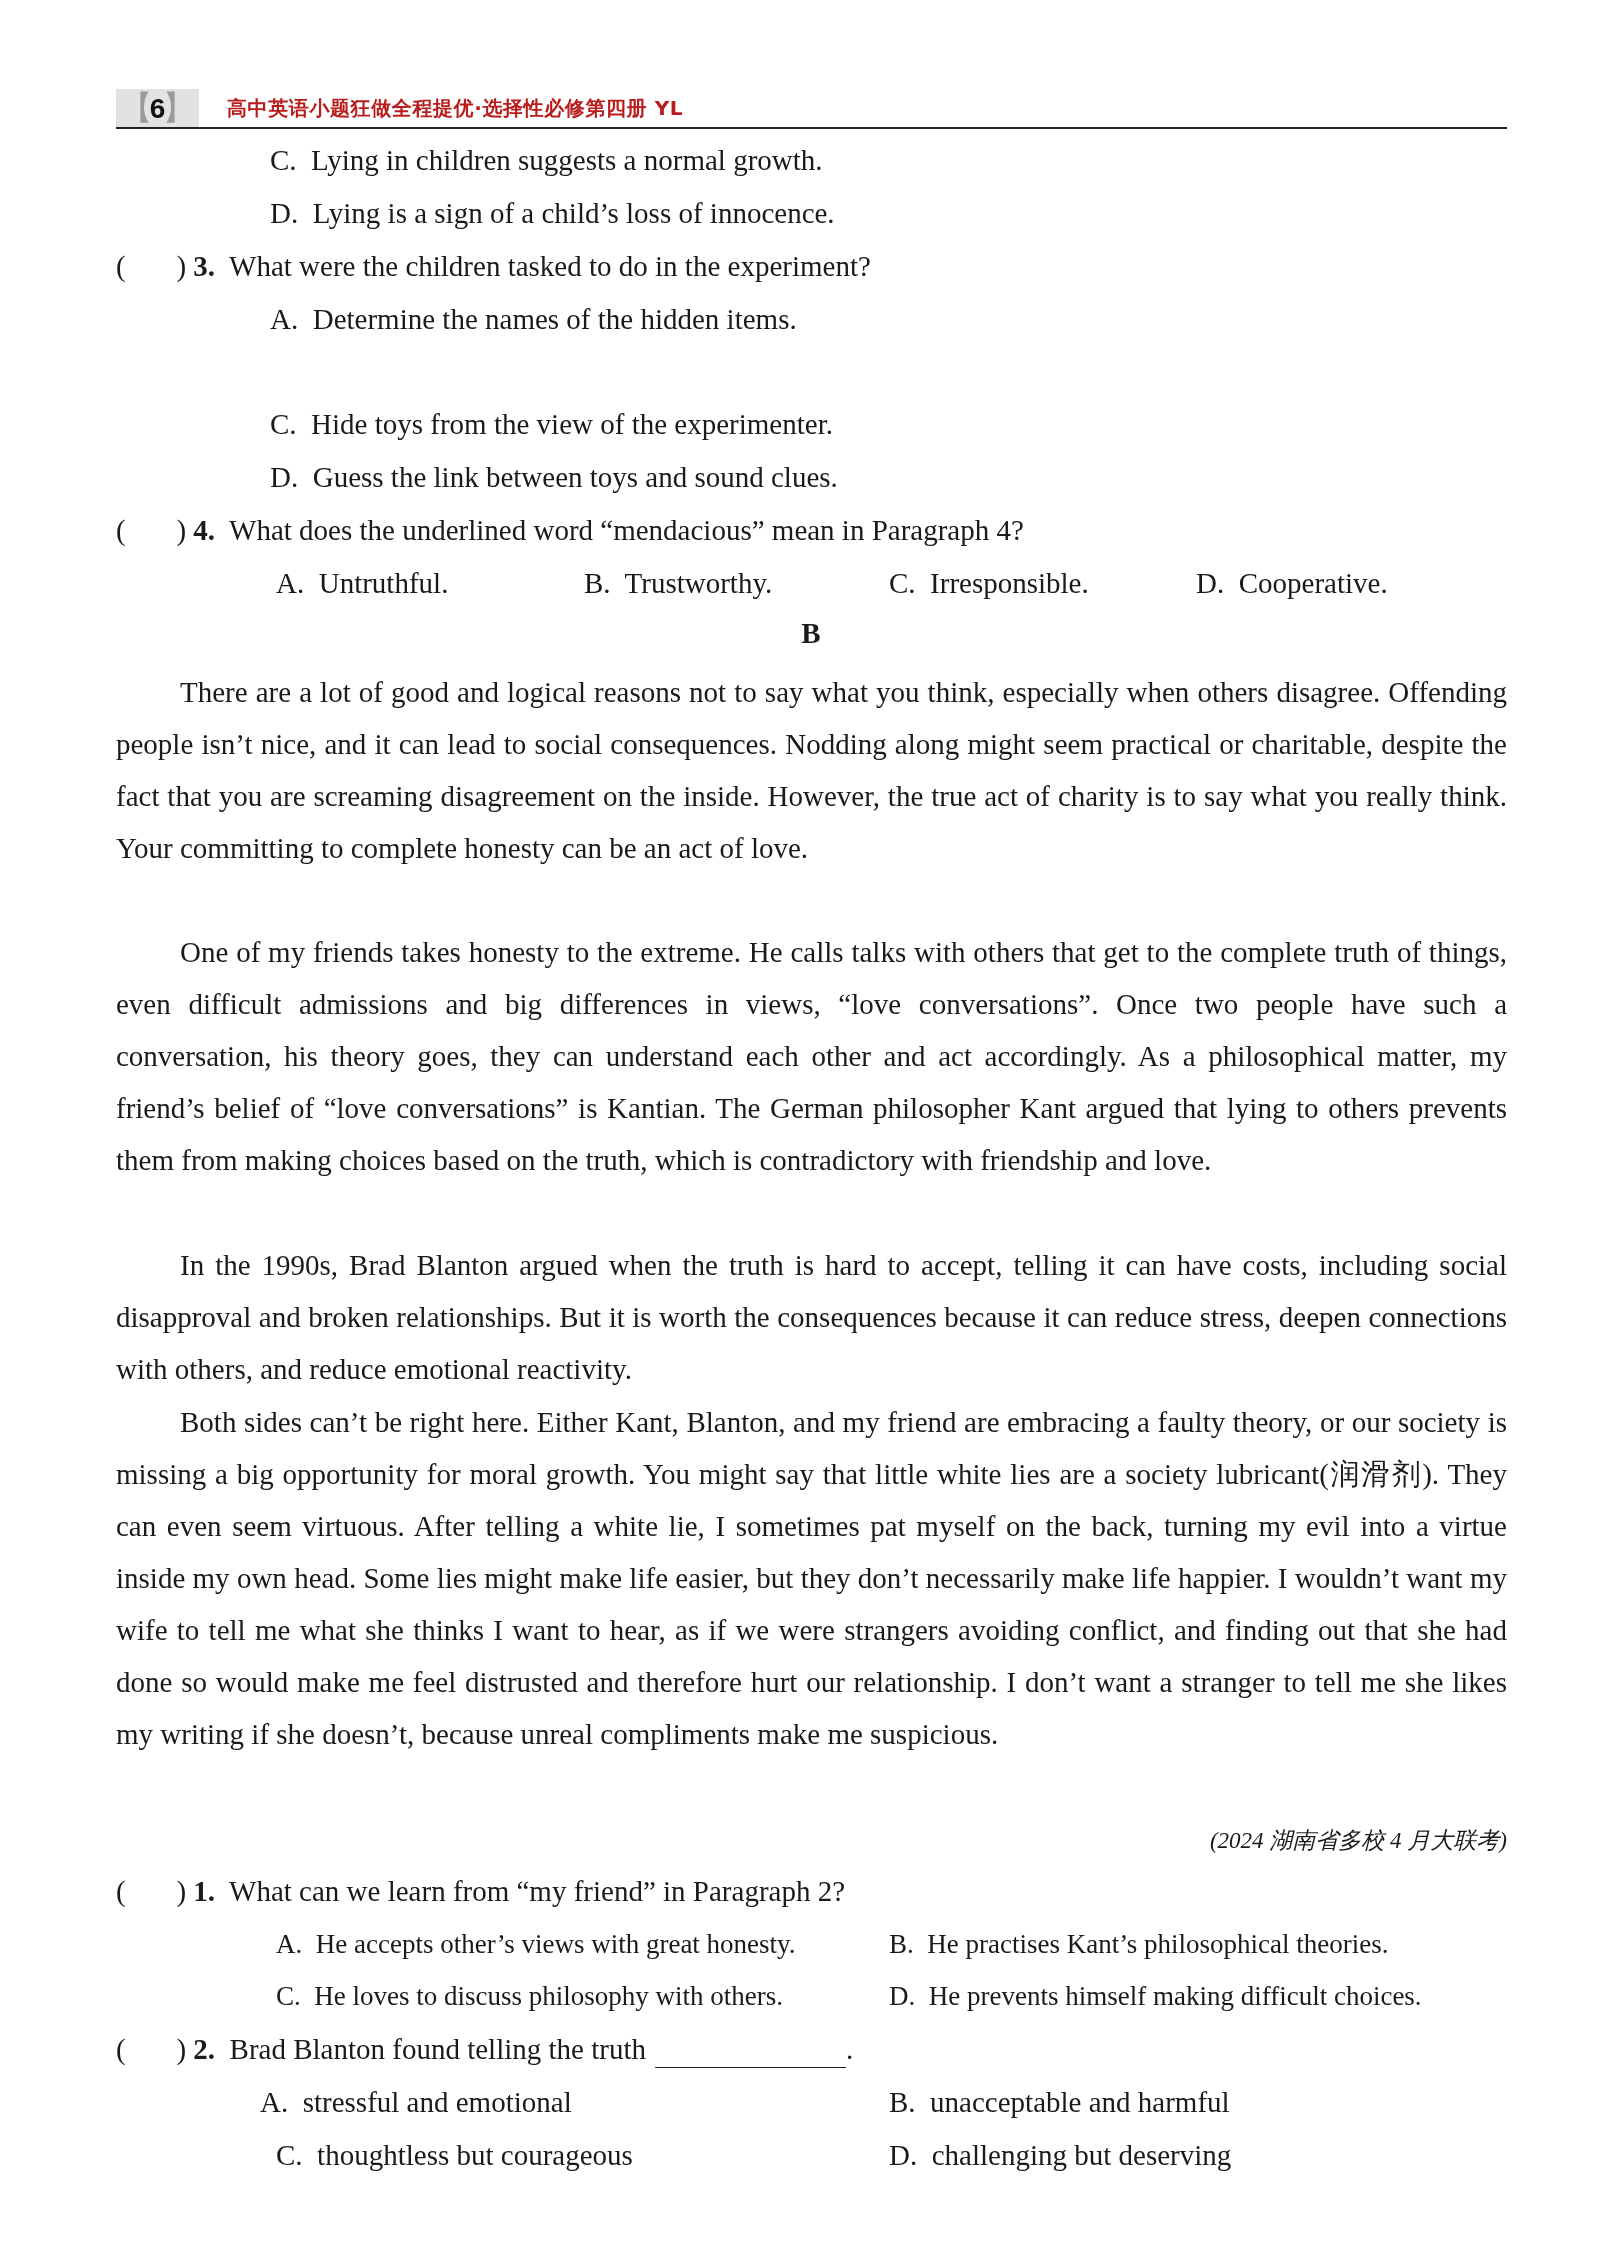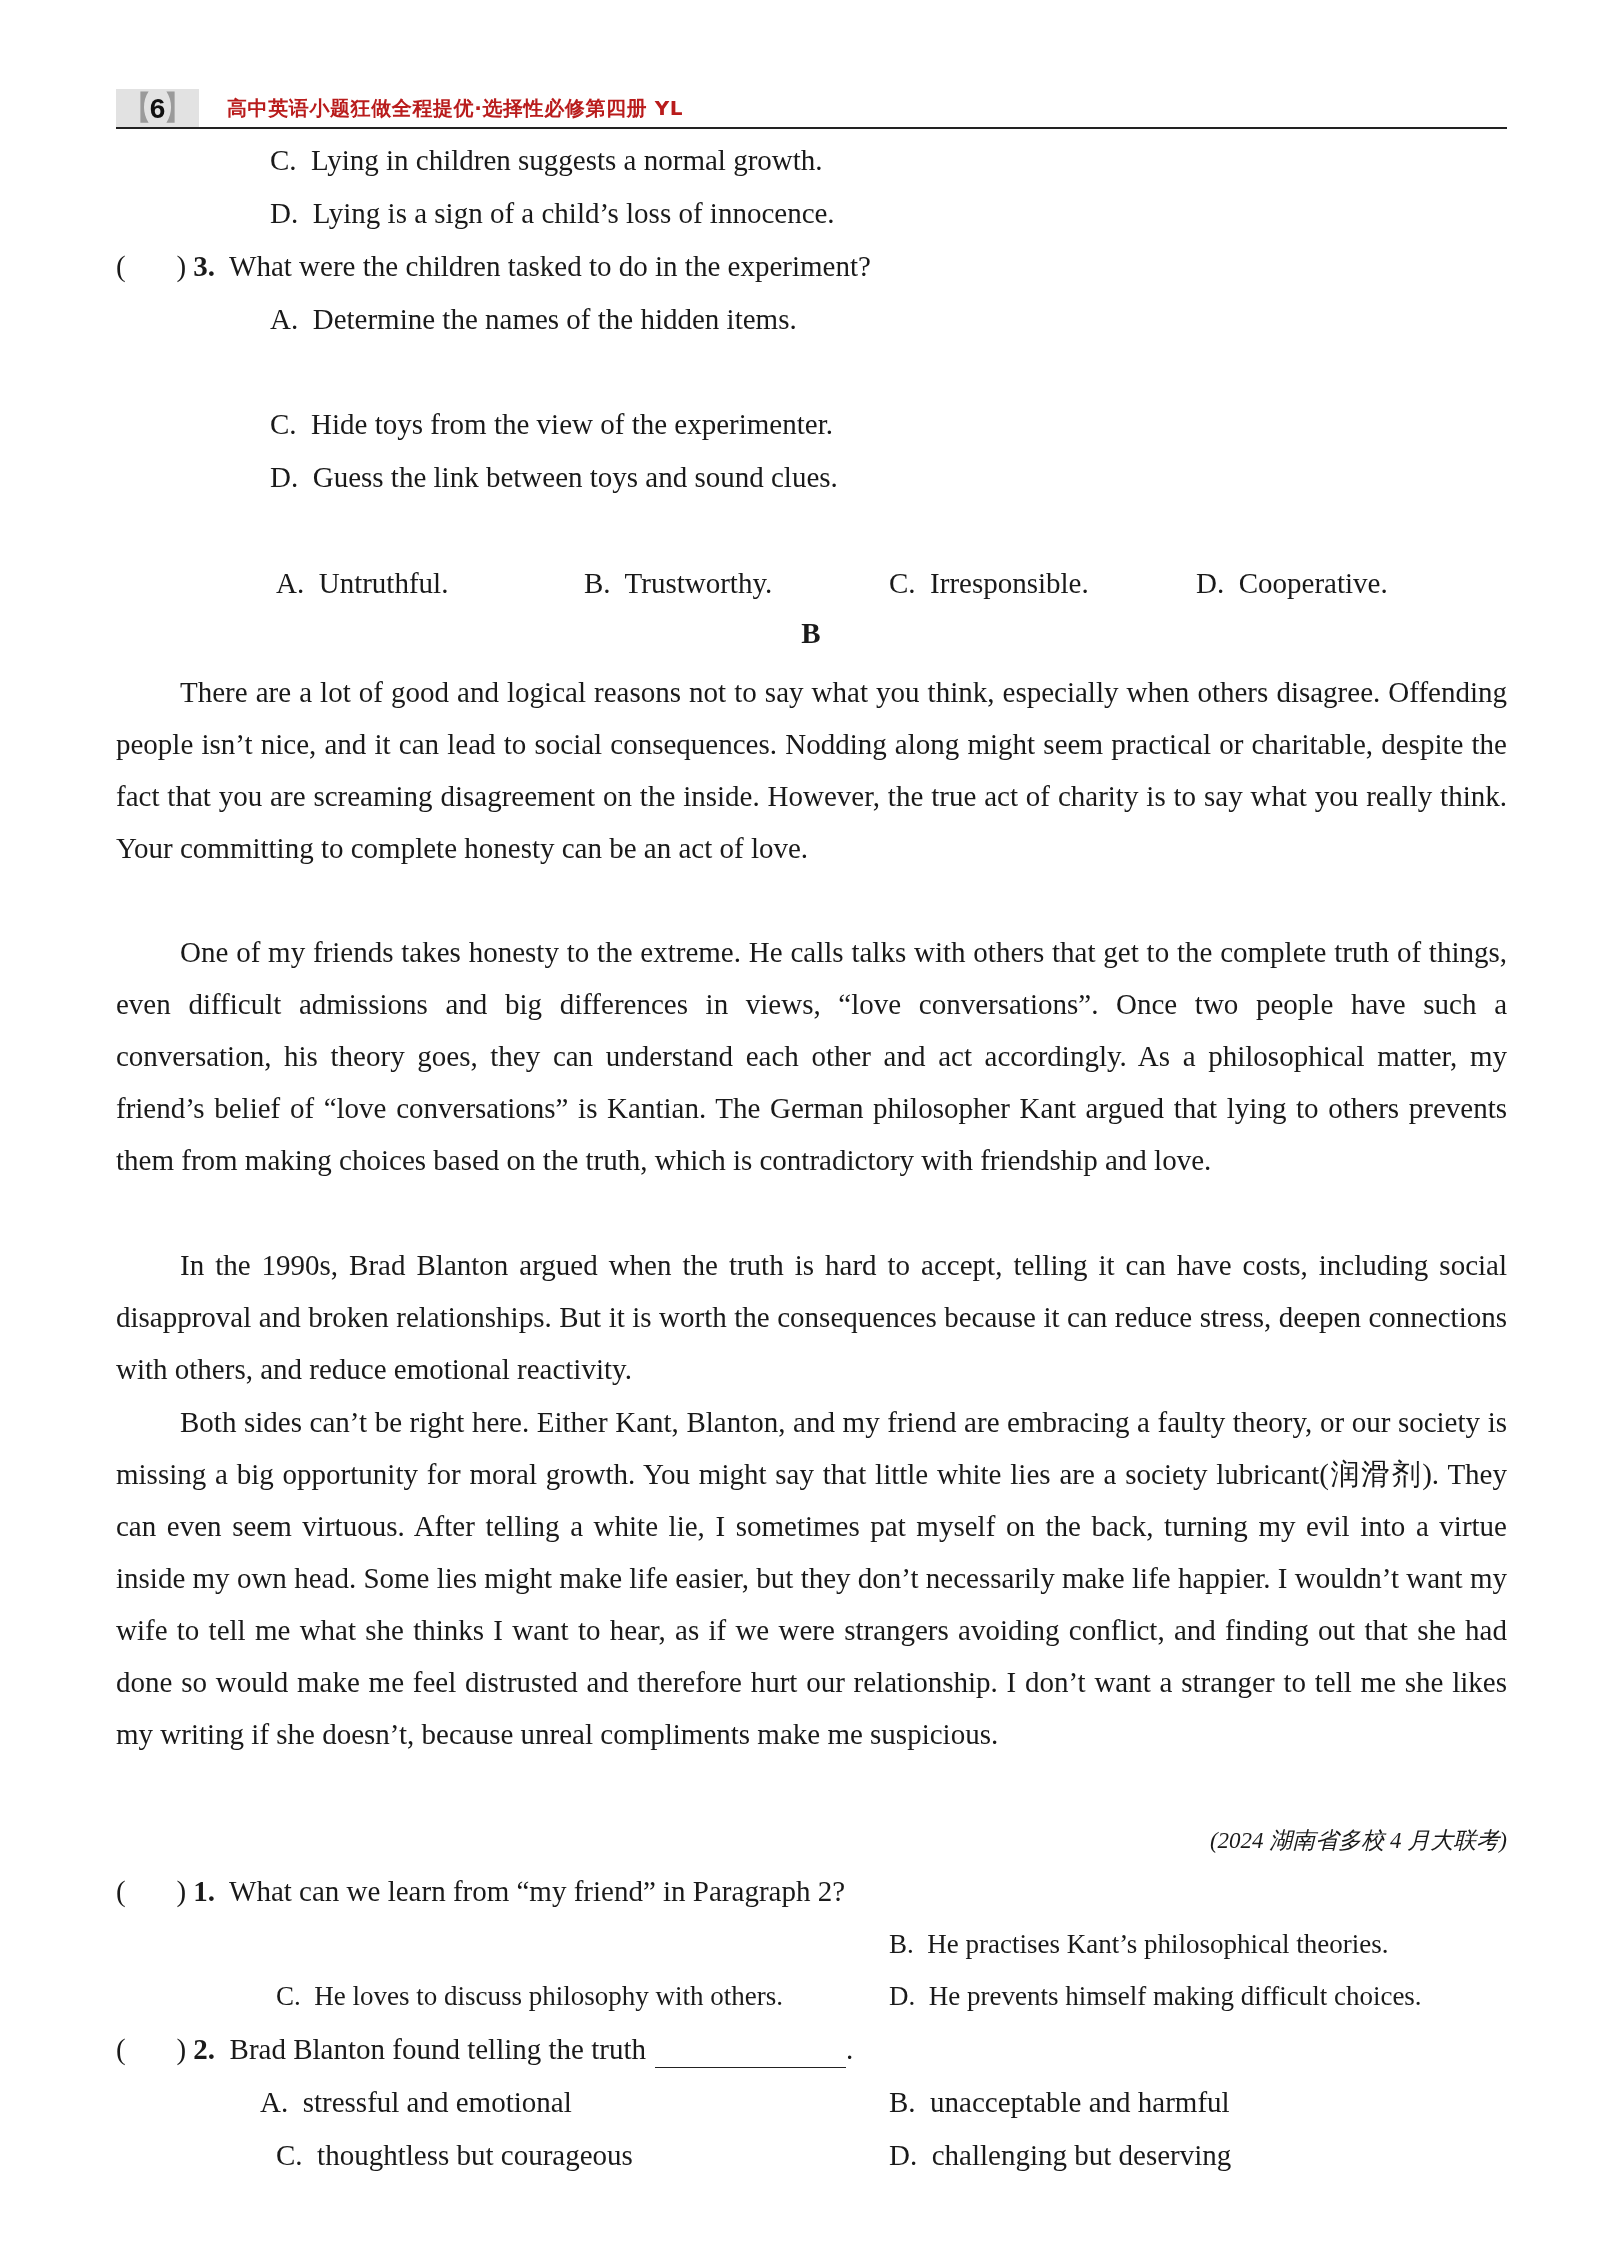--- a/index.html
+++ b/index.html
@@ -61,20 +61,25 @@
   </div>
   <div class="line" style="left:270px; top:405px;">
     <span>C.</span>&nbsp;
     <span>Hide toys from the view of the experimenter.</span>
   </div>
   <div class="line" style="left:270px; top:458px;">
     <span>D.</span>&nbsp;
     <span>Guess the link between toys and sound clues.</span>
   </div>
 
+  <div class="line" style="left:116px; top:511px;">
+    <span>(&nbsp;&nbsp;&nbsp;&nbsp;&nbsp;&nbsp;&nbsp;)</span>
+    <span class="qnum">4.</span>&nbsp;
+    <span>What does the underlined word “mendacious” mean in Paragraph 4?</span>
+  </div>
   <div class="opt" style="left:270px; top:564px;">
     <span>A.</span>&nbsp;
     <span>Untruthful.</span>
   </div>
   <div class="opt" style="left:578px; top:564px;">
     <span>B.</span>&nbsp;
     <span>Trustworthy.</span>
   </div>
   <div class="opt" style="left:883px; top:564px;">
     <span>C.</span>&nbsp;
@@ -91,20 +96,24 @@
   <div class="para" style="top:926px;">One of my friends takes honesty to the extreme. He calls talks with others that get to the complete truth of things, even difficult admissions and big differences in views, “love conversations”. Once two people have such a conversation, his theory goes, they can understand each other and act accordingly. As a philosophical matter, my friend’s belief of “love conversations” is Kantian. The German philosopher Kant argued that lying to others prevents them from making choices based on the truth, which is contradictory with friendship and love.</div>
   <div class="para" style="top:1239px;">In the 1990s, Brad Blanton argued when the truth is hard to accept, telling it can have costs, including social disapproval and broken relationships. But it is worth the consequences because it can reduce stress, deepen connections with others, and reduce emotional reactivity.</div>
   <div class="para" style="top:1396px;">Both sides can’t be right here. Either Kant, Blanton, and my friend are embracing a faulty theory, or our society is missing a big opportunity for moral growth. You might say that little white lies are a society lubricant(润滑剂). They can even seem virtuous. After telling a white lie, I sometimes pat myself on the back, turning my evil into a virtue inside my own head. Some lies might make life easier, but they don’t necessarily make life happier. I wouldn’t want my wife to tell me what she thinks I want to hear, as if we were strangers avoiding conflict, and finding out that she had done so would make me feel distrusted and therefore hurt our relationship. I don’t want a stranger to tell me she likes my writing if she doesn’t, because unreal compliments make me suspicious.</div>
 
   <div class="source" style="top:1825px;">(2024 湖南省多校 4 月大联考)</div>
 
   <div class="line" style="left:116px; top:1872px;">
     <span>(&nbsp;&nbsp;&nbsp;&nbsp;&nbsp;&nbsp;&nbsp;)</span>
     <span class="qnum">1.</span>&nbsp;
     <span>What can we learn from “my friend” in Paragraph 2?</span>
+  </div>
+  <div class="opt" style="left:270px; top:1925px; font-size:27px;">
+    <span>A.</span>&nbsp;
+    <span>He accepts other’s views with great honesty.</span>
   </div>
   <div class="opt" style="left:270px; top:1977px; font-size:27px;">
     <span>C.</span>&nbsp;
     <span>He loves to discuss philosophy with others.</span>
   </div>
   <div class="opt" style="left:883px; top:1925px; font-size:27px;">
     <span>B.</span>&nbsp;
     <span>He practises Kant’s philosophical theories.</span>
   </div>
   <div class="opt" style="left:883px; top:1977px; font-size:27px;">

